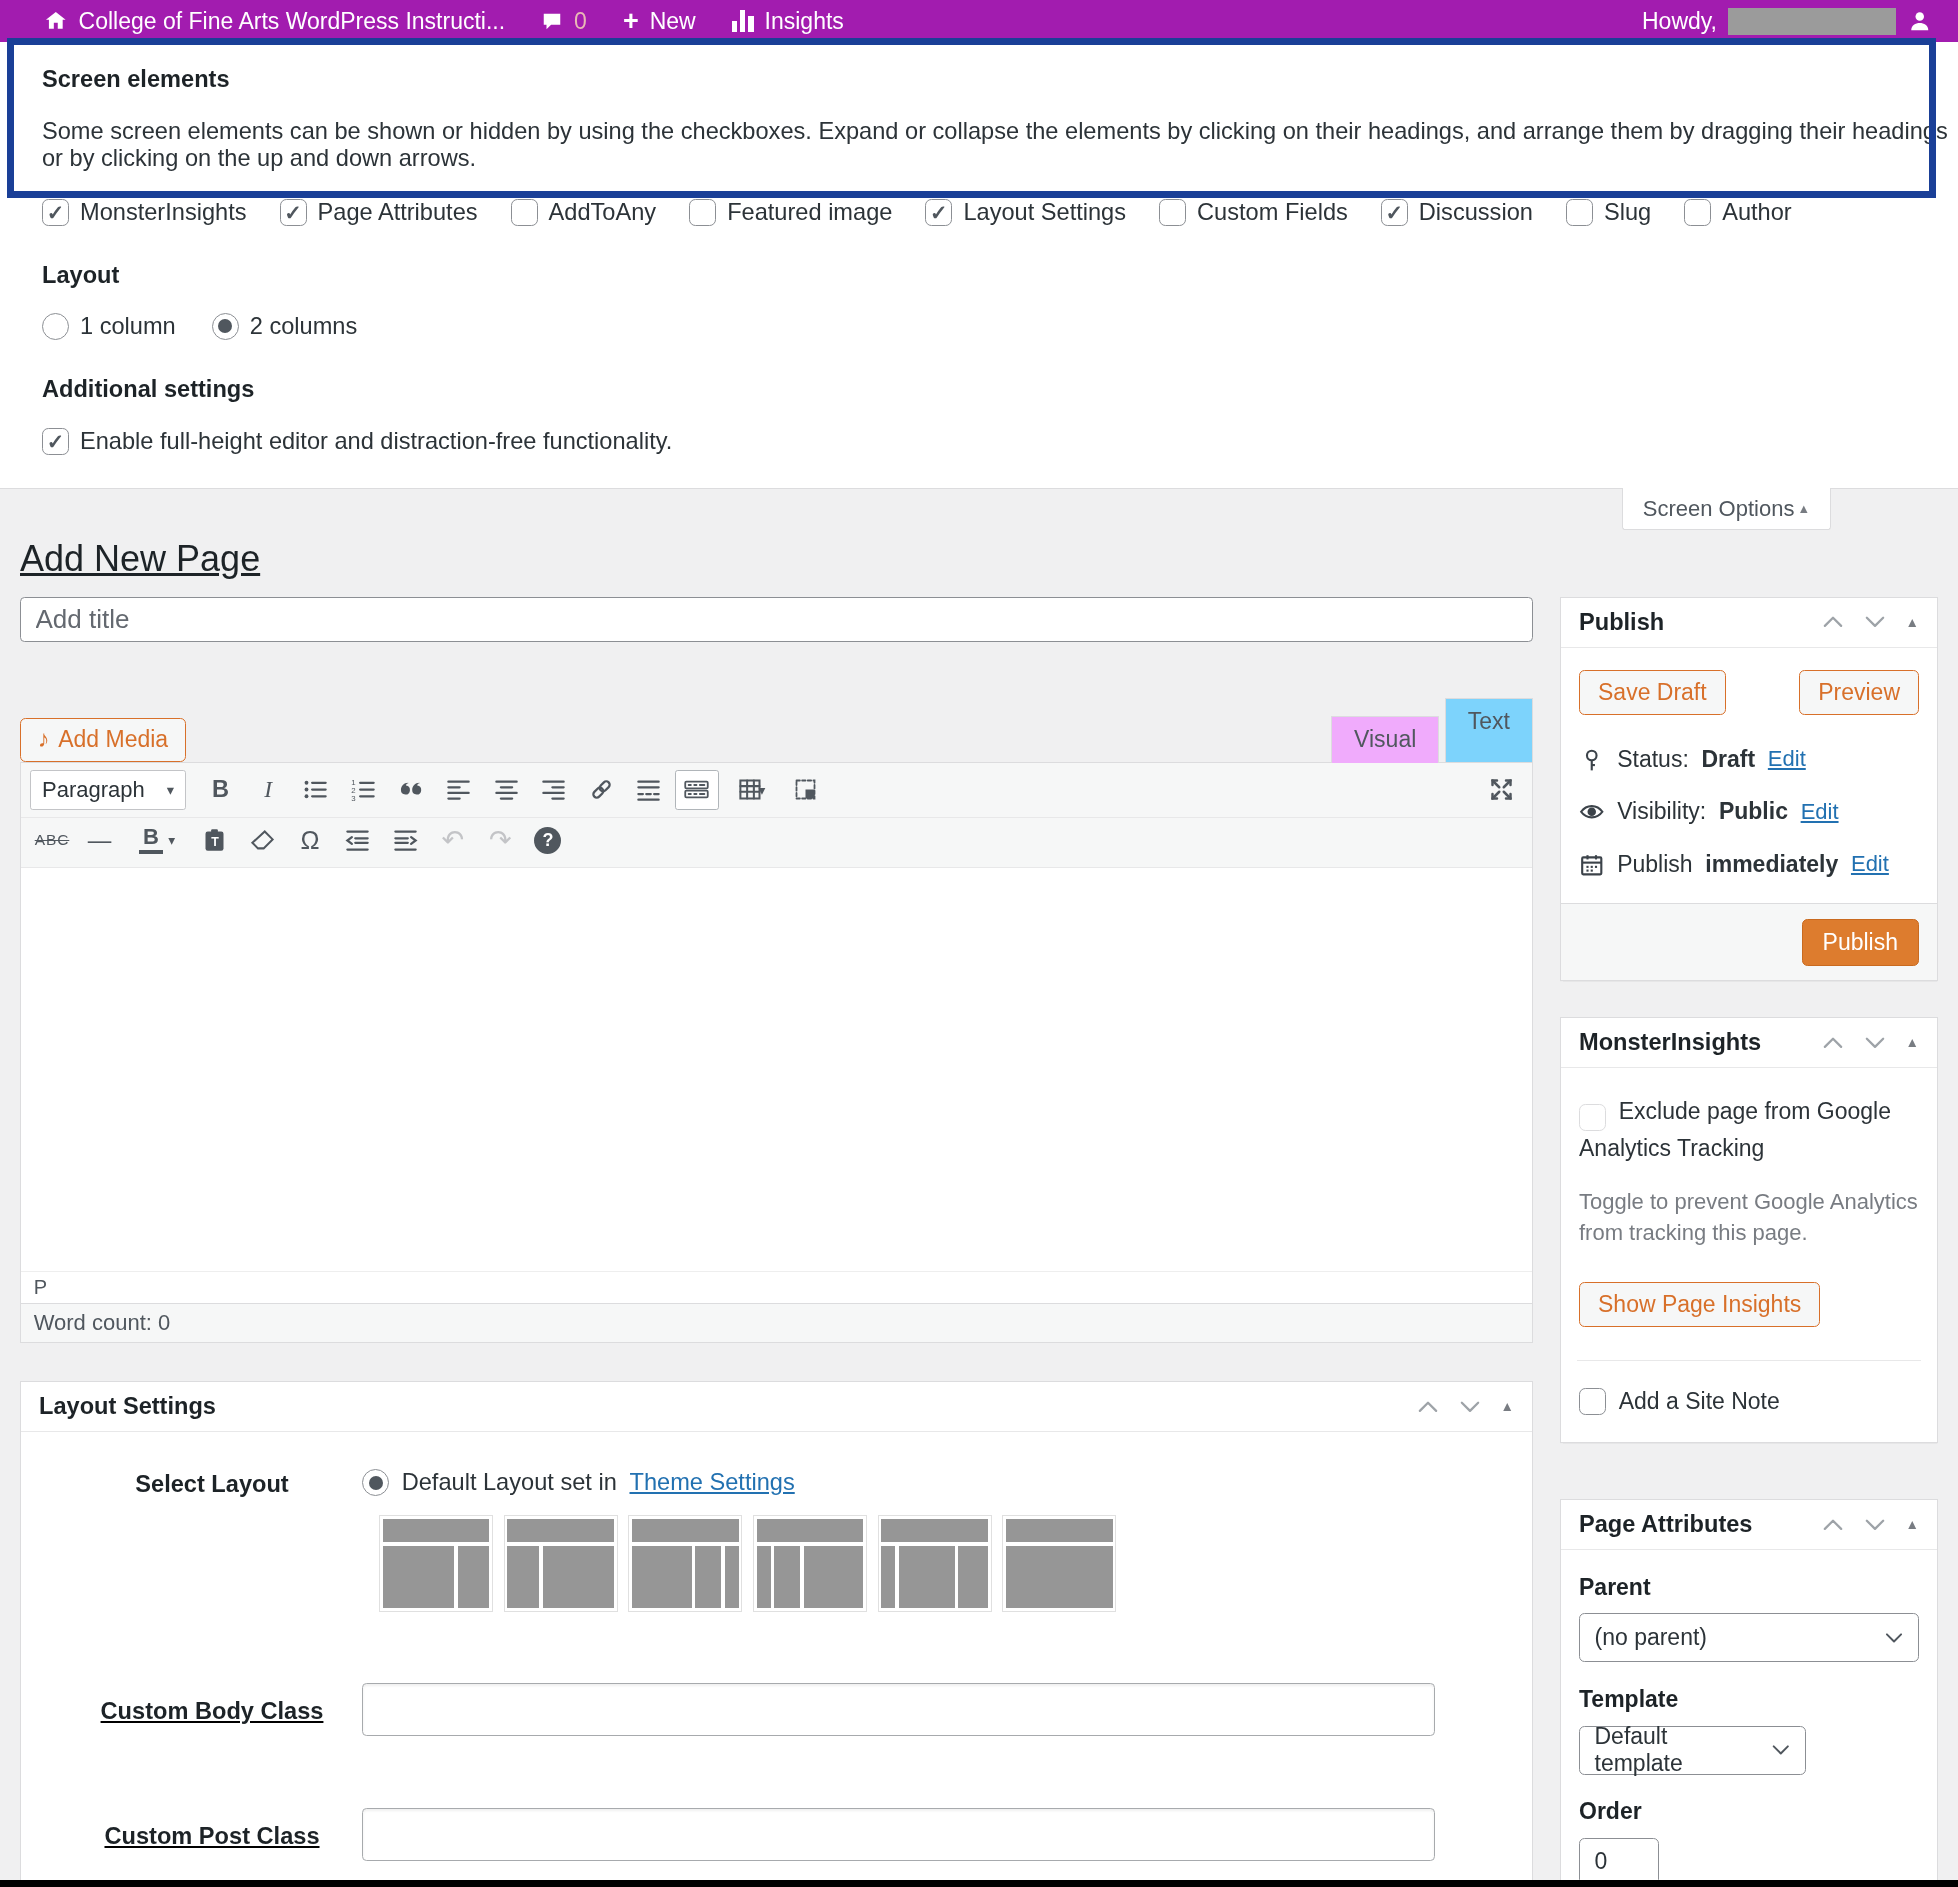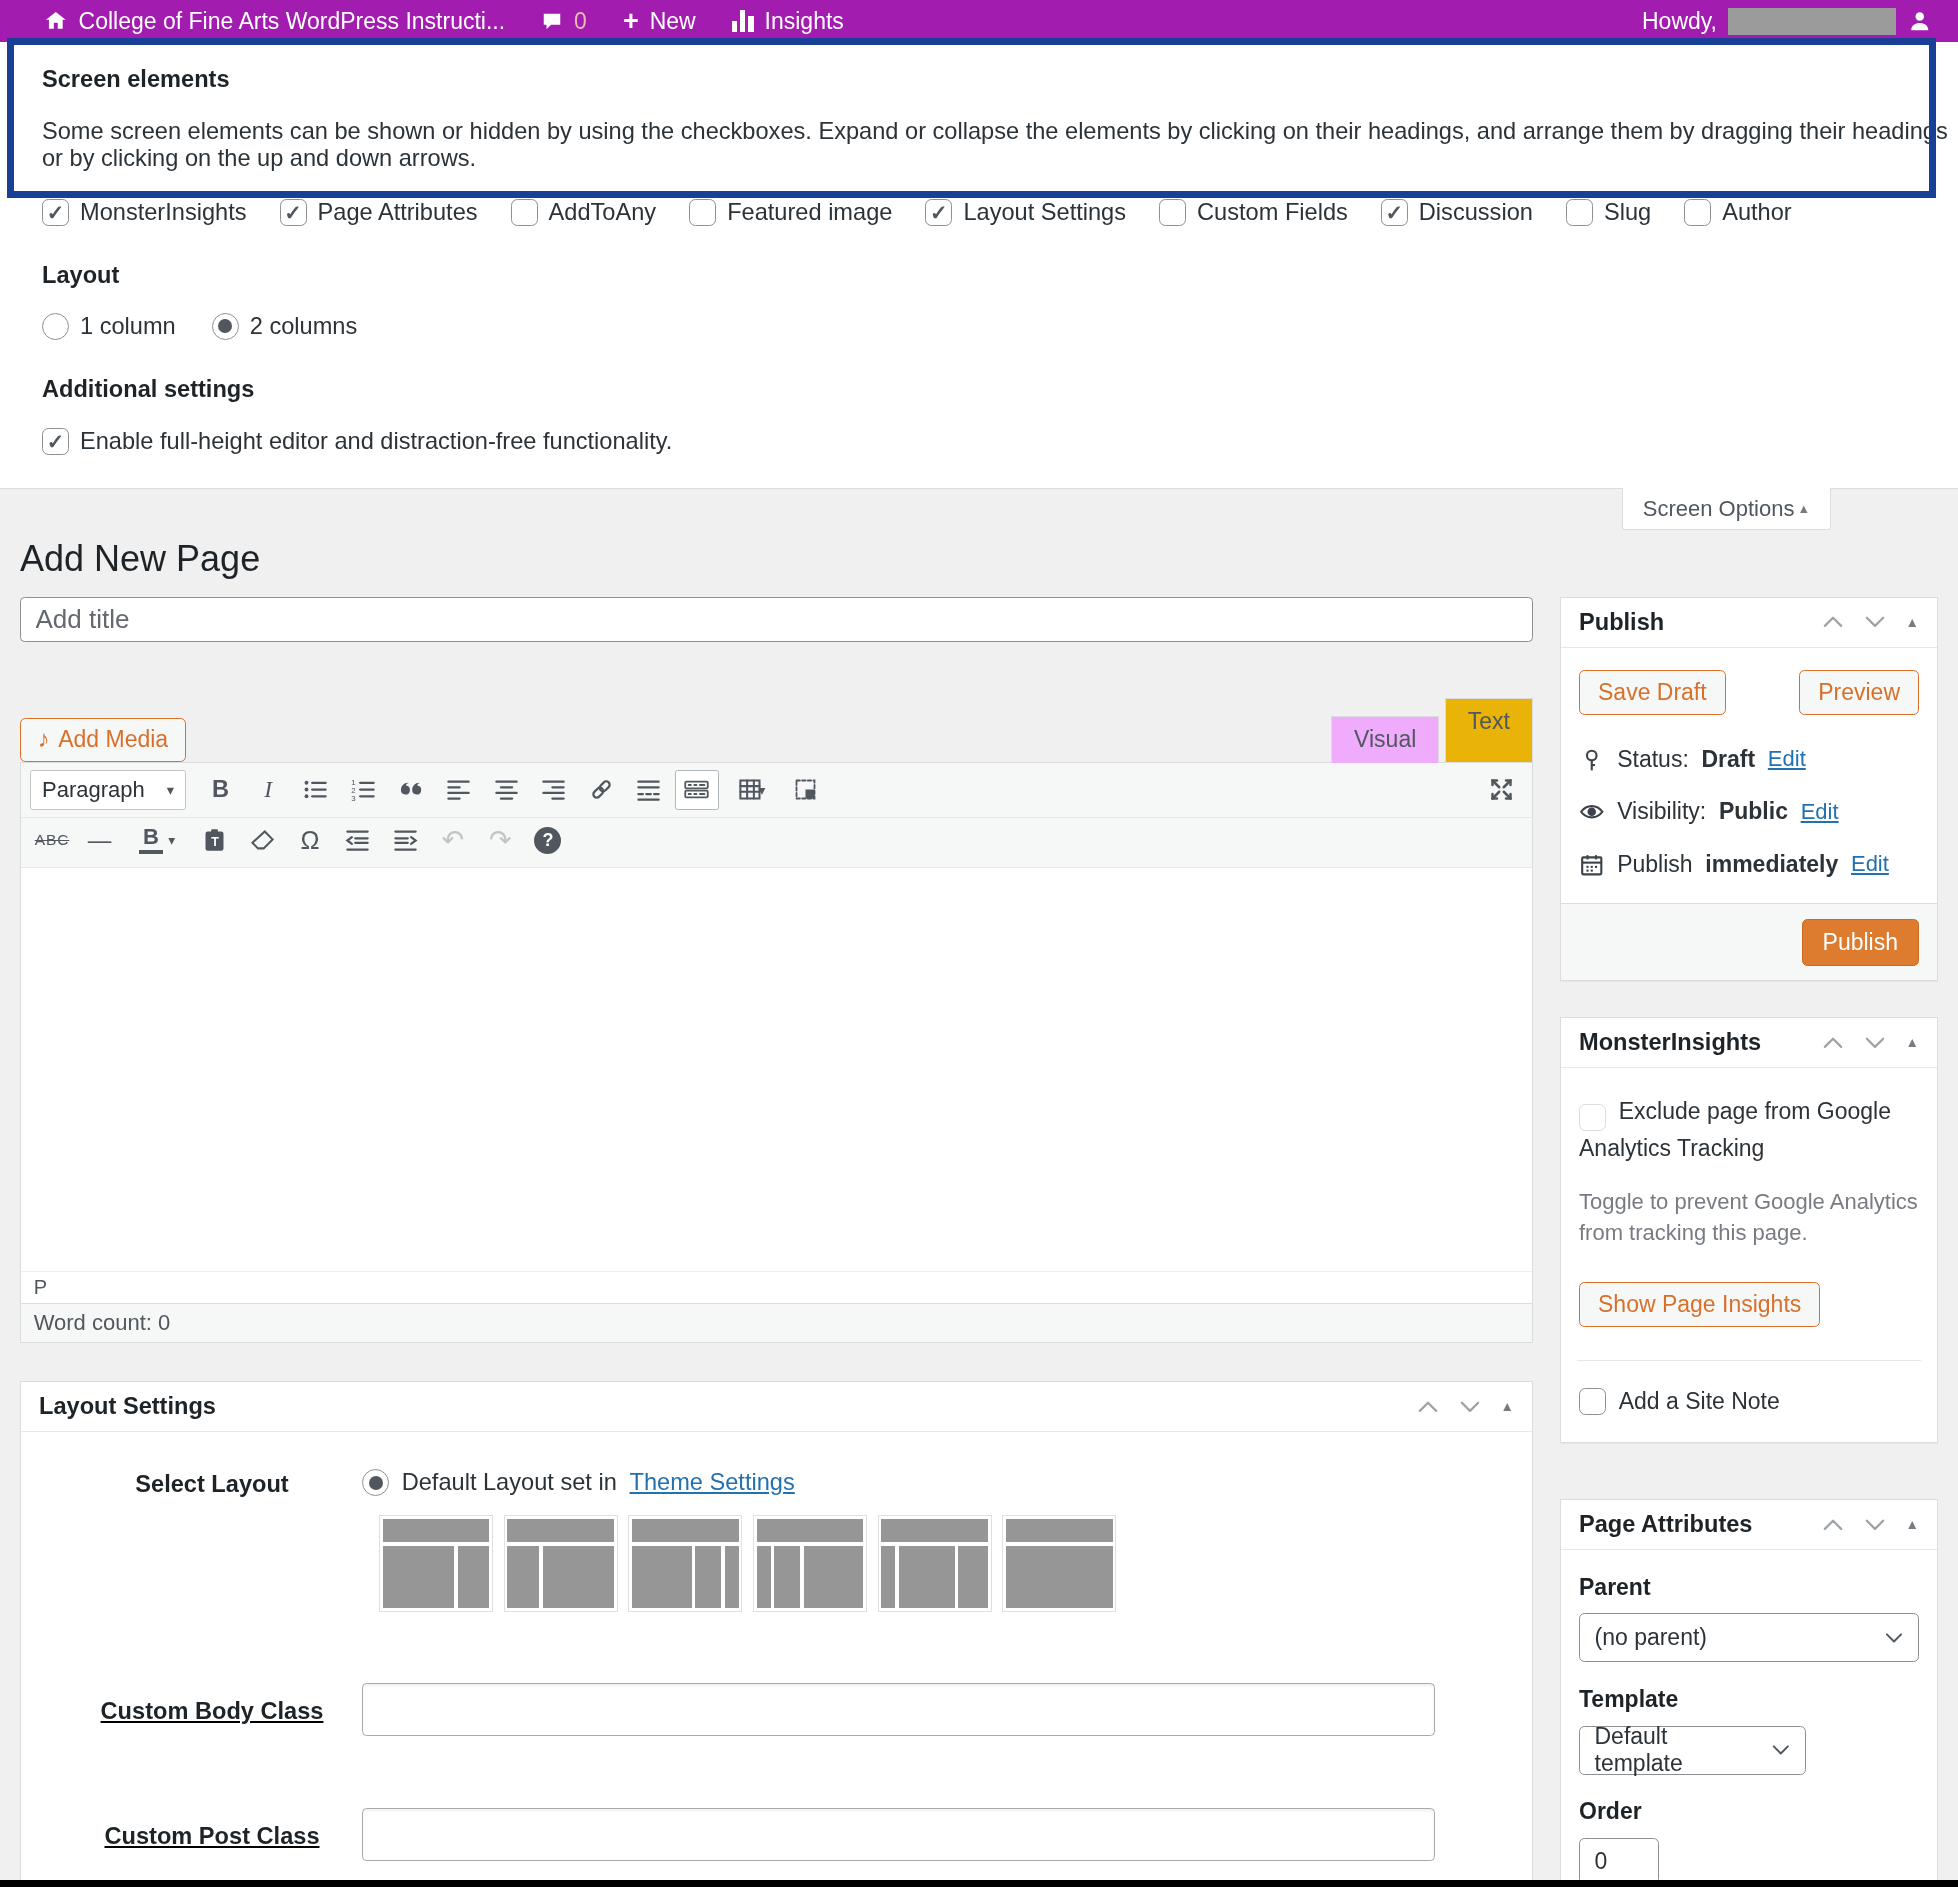--- a/index.html
+++ b/index.html
@@ -30,35 +30,35 @@
   .radio.sel::after { content:""; position:absolute; inset:5.5px; border-radius:50%; background:#50575e; }
   .sop .section-title { margin-top:36px; }
   .radio-row { display:flex; gap:36px; margin-top:23.6px; }
   .single-cb { margin-top:25.5px; }
 
   .sop-tab-row { height:40px; position:relative; }
   .sop-tab { position:absolute; right:127px; top:-0.9px; background:#fff; border:0.9px solid #dcdcde; border-top:none; border-radius:0 0 3.6px 3.6px; padding:7.3px 20px; font-size:22px; color:#50575e; display:flex; align-items:center; gap:3px; cursor:pointer; }
   .sop-tab .tri { font-size:12.7px; color:#787c82; }
 
   
-  .page-title { font-size:36px; font-weight:400; color:#1d2327; padding:9px 0 0 20px; }
+  .page-title { font-size:36px; font-weight:400; color:#1d2327; padding:9px 0 0 20px;text-decoration:underline; }
   .columns { display:flex; gap:27px; padding:16.4px 20px 0 20px; align-items:flex-start; }
   .main-col { flex:1; min-width:0; }
   .sidebar { width:378px; }
 
   .title-input { width:100%; height:45px; border:0.9px solid #8c8f94; border-radius:4.5px; padding:0 14.5px; font-size:26px; color:#1d2327; background:#fff; font-family:"Liberation Sans",sans-serif; }
   .title-input::placeholder { color:#646970; }
 
   .media-row { display:flex; align-items:flex-end; justify-content:space-between; margin-top:56px; }
   .add-media-btn { display:flex; align-items:center; gap:9px; background:#f6f7f7; border:1.8px solid #d8702a; color:#d8702a; border-radius:5.5px; padding:7.3px 16.4px; font-size:23px; cursor:pointer; font-family:inherit; }
   .media-ico { font-size:23.6px; line-height:1; }
   .editor-tabs { display:flex; }
   .ed-tab { font-size:23px; color:#50575e; padding:9px 22px; border:0.9px solid #dcdcde; border-bottom:none; cursor:pointer; }
   .ed-tab.active { background:#f0abfc; position:relative; z-index:2; margin-bottom:-0.9px; padding-bottom:10px;margin-top:18px; }
-  .ed-tab.inactive { background:#eab308; margin-left:5.5px; }
+  .ed-tab.inactive { background:#7dd3fc; margin-left:5.5px; }
 
   .editor { border:0.9px solid #dcdcde; background:#fff; }
   .mce-row { display:flex; align-items:center; gap:3.6px; padding:7.3px 9px; background:#f6f7f7; border-bottom:0.9px solid #e8e8e9; }
   .mce-row.second { padding-top:1.8px; }
   .mce-btn { width:44px; height:40px; display:inline-flex; align-items:center; justify-content:center; background:transparent; border:none; color:#50575e; font-size:23.6px; cursor:pointer; border-radius:2.7px; font-family:inherit; }
   .mce-btn svg { width:27px; height:27px; stroke:#50575e; fill:none; stroke-width:2; stroke-linecap:round; }
   .mce-btn.active-box { border:0.9px solid #b0b5b9; background:#fff; }
   .mce-select { display:flex; align-items:center; justify-content:space-between; width:156px; height:40px; background:#fff; border:0.9px solid #c3c4c7; border-radius:2.7px; padding:0 11px; font-size:22px; color:#2c3338; cursor:pointer; margin-right:9px; }
   .mce-select .caret { font-size:14.5px; color:#50575e; }
   .mce-spacer { flex:1; }

